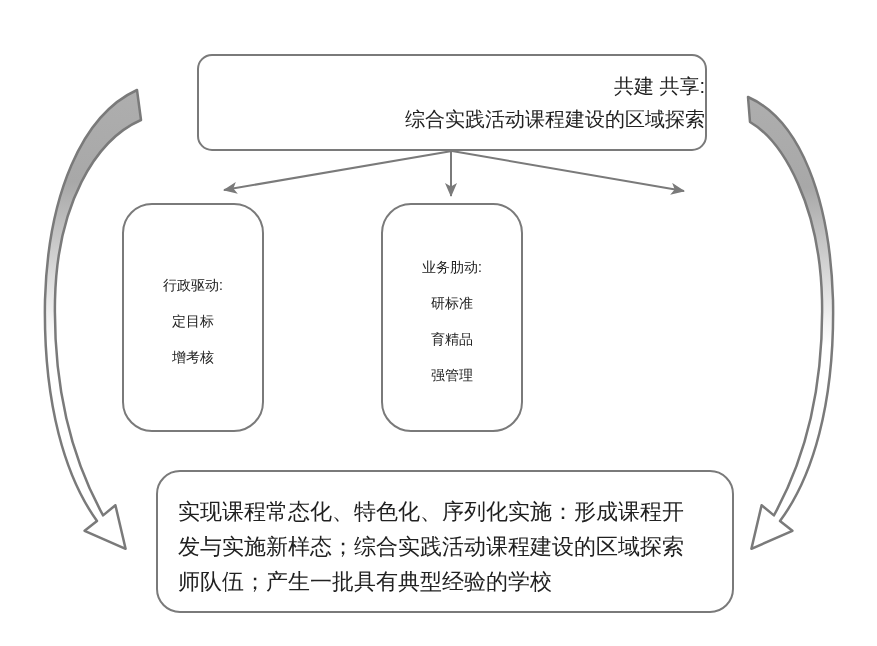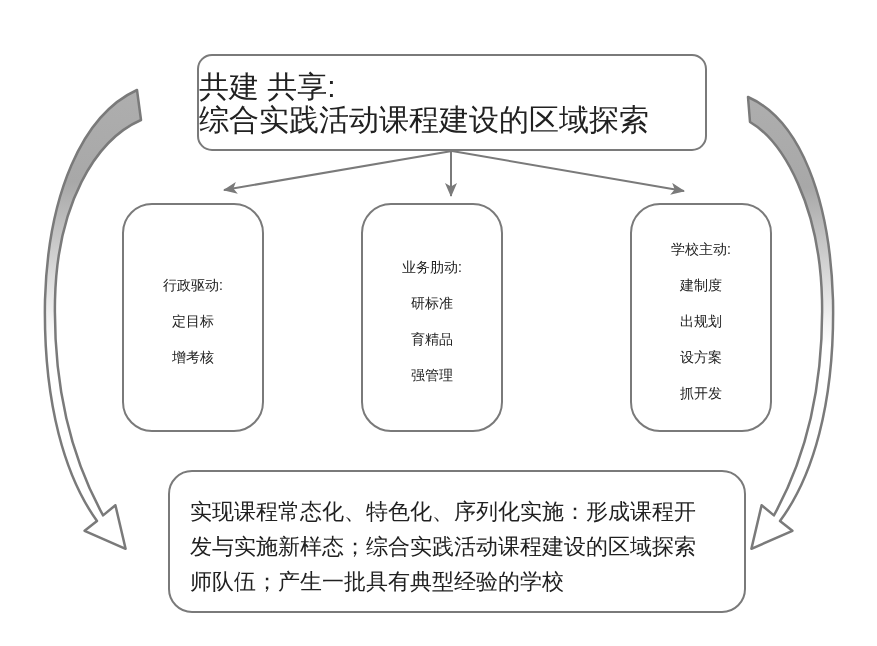--- a/index.html
+++ b/index.html
@@ -31,39 +31,39 @@
     display: flex;
     flex-direction: column;
     justify-content: center;
   }
   .top-node {
     left: 197px;
     top: 54px;
     width: 510px;
     height: 97px;
     border-radius: 15px;
-    text-align: left;
-    font-size: 30px;
+    text-align: right;
+    font-size: 20px;
     line-height: 33px;
   }
   .branch-node {
     top: 203px;
     width: 142px;
     height: 229px;
     border-radius: 30px;
     text-align: center;
     font-size: 14px;
     line-height: 36px;
     padding-top: 6px;
   }
   .branch-admin  { left: 122px; }
-  .branch-biz    { left: 361px; }
+  .branch-biz    { left: 381px; }
   .branch-school { left: 630px; }
   .outcome-node {
-    left: 168px;
+    left: 156px;
     top: 470px;
     width: 578px;
     height: 143px;
     border-radius: 24px;
     font-size: 22px;
     line-height: 35px;
     padding: 10px 18px 0 20px;
     text-align: left;
   }
   .line { white-space: nowrap; }
@@ -131,27 +131,20 @@
     <div class="line">增考核</div>
   </div>
 
   <div class="node branch-node branch-biz">
     <div class="line">业务肋动:</div>
     <div class="line">研标准</div>
     <div class="line">育精品</div>
     <div class="line">强管理</div>
   </div>
 
-  <div class="node branch-node branch-school">
-    <div class="line">学校主动:</div>
-    <div class="line">建制度</div>
-    <div class="line">出规划</div>
-    <div class="line">设方案</div>
-    <div class="line">抓开发</div>
-  </div>
 
   <div class="node outcome-node">
     <div class="line">实现课程常态化、特色化、序列化实施：形成课程开</div>
     <div class="line">发与实施新样态；综合实践活动课程建设的区域探索</div>
     <div class="line">师队伍；产生一批具有典型经验的学校</div>
   </div>
 
 </div>
 
 </body></html>

